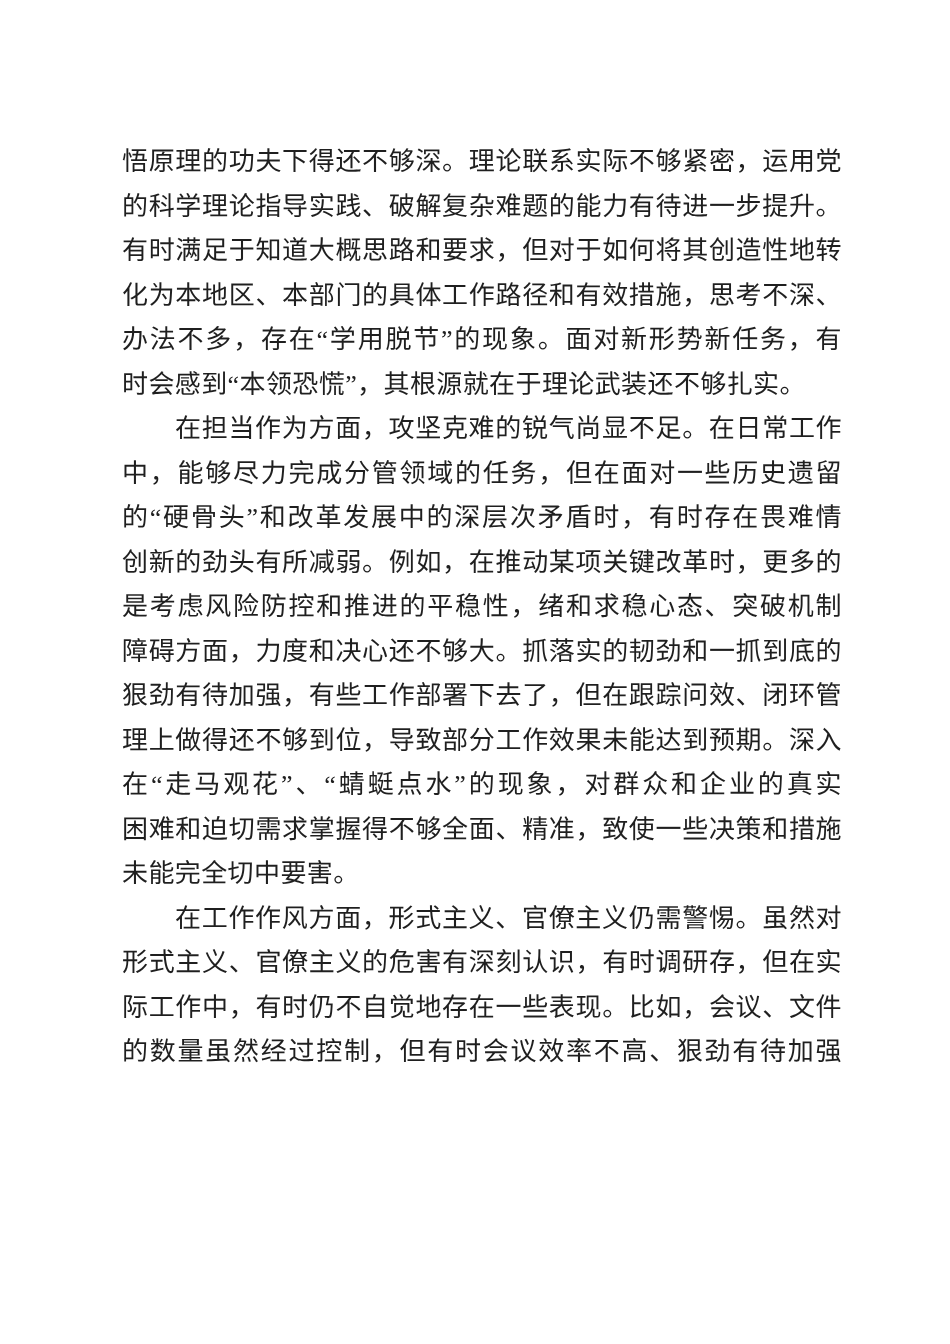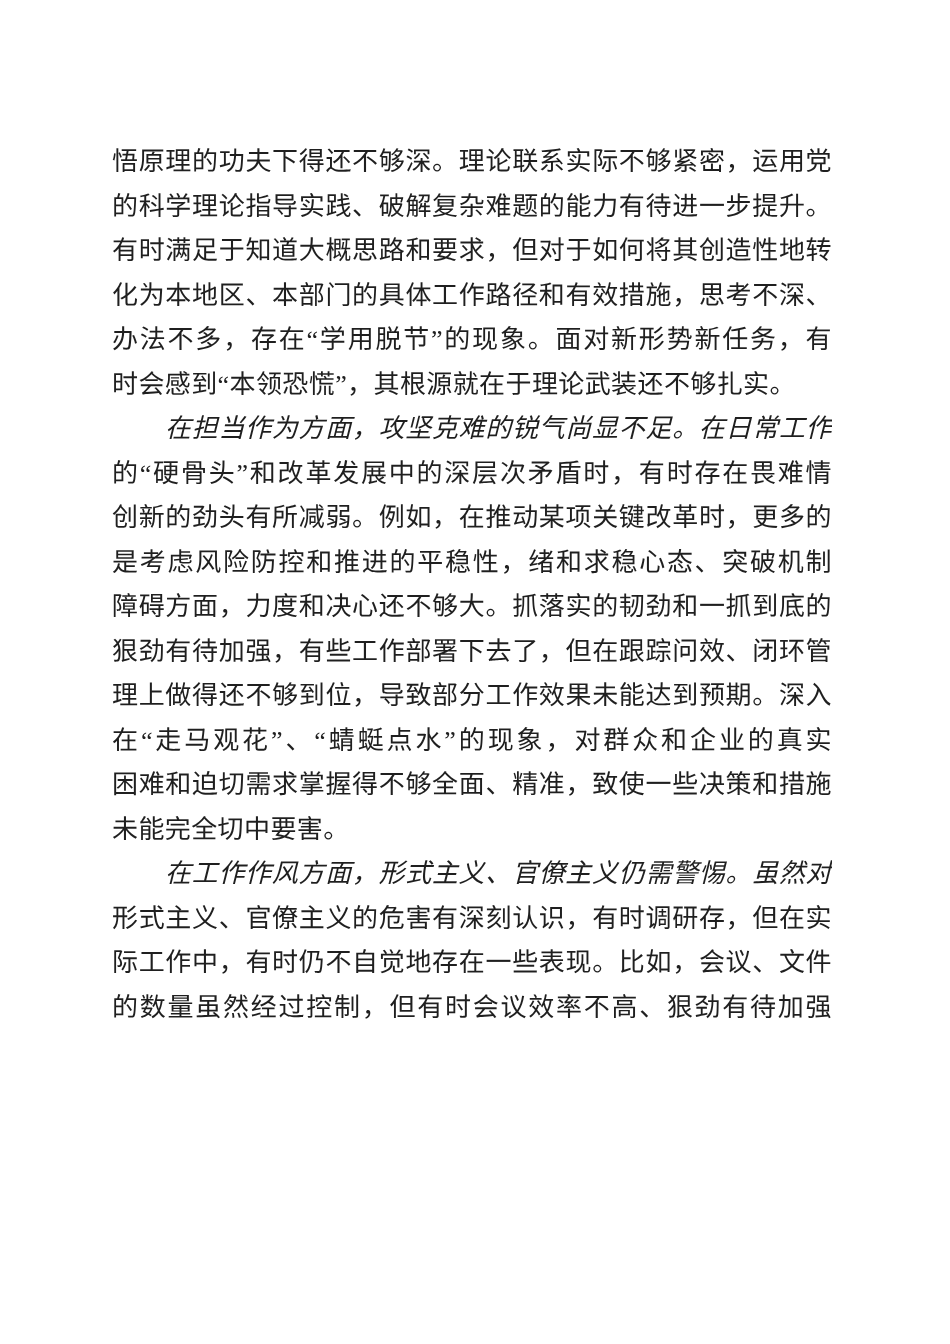--- a/index.html
+++ b/index.html
@@ -14,21 +14,21 @@
   }
   .page {
     position: relative;
     width: 950px;
     height: 1344px;
     background: #ffffff;
     overflow: hidden;
   }
   .content {
     position: absolute;
-    left: 112px;
+    left: 122px;
     top: 140px;
     width: 720px;
     color: #1f1f1f;
     font-family: "Liberation Serif", "DejaVu Serif", serif;
     font-size: 26px;
     font-weight: 400;
   }
   .paragraph {
     margin: 0;
     padding: 0;
@@ -37,21 +37,20 @@
     height: 44.5px;
     line-height: 44.5px;
     letter-spacing: 0.4px;
     text-align: justify;
     text-align-last: justify;
     overflow: hidden;
     white-space: normal;
   }
   .line.indent {
     text-indent: 53px;
-    font-style: italic;
   }
   .line.last {
     text-align: right;
     text-align-last: left;
   }
 </style>
 </head>
 <body>
 
 <div class="page">
@@ -59,20 +58,21 @@
       <div class="paragraph">
         <div class="line">悟原理的功夫下得还不够深。理论联系实际不够紧密，运用党</div>
         <div class="line">的科学理论指导实践、破解复杂难题的能力有待进一步提升。</div>
         <div class="line">有时满足于知道大概思路和要求，但对于如何将其创造性地转</div>
         <div class="line">化为本地区、本部门的具体工作路径和有效措施，思考不深、</div>
         <div class="line">办法不多，存在“学用脱节”的现象。面对新形势新任务，有</div>
         <div class="line last">时会感到“本领恐慌”，其根源就在于理论武装还不够扎实。</div>
       </div>
       <div class="paragraph">
         <div class="line indent">在担当作为方面，攻坚克难的锐气尚显不足。在日常工作</div>
+        <div class="line">中，能够尽力完成分管领域的任务，但在面对一些历史遗留</div>
         <div class="line">的“硬骨头”和改革发展中的深层次矛盾时，有时存在畏难情</div>
         <div class="line">创新的劲头有所减弱。例如，在推动某项关键改革时，更多的</div>
         <div class="line">是考虑风险防控和推进的平稳性，绪和求稳心态、突破机制</div>
         <div class="line">障碍方面，力度和决心还不够大。抓落实的韧劲和一抓到底的</div>
         <div class="line">狠劲有待加强，有些工作部署下去了，但在跟踪问效、闭环管</div>
         <div class="line">理上做得还不够到位，导致部分工作效果未能达到预期。深入</div>
         <div class="line">在“走马观花”、“蜻蜓点水”的现象，对群众和企业的真实</div>
         <div class="line">困难和迫切需求掌握得不够全面、精准，致使一些决策和措施</div>
         <div class="line last">未能完全切中要害。</div>
       </div>

